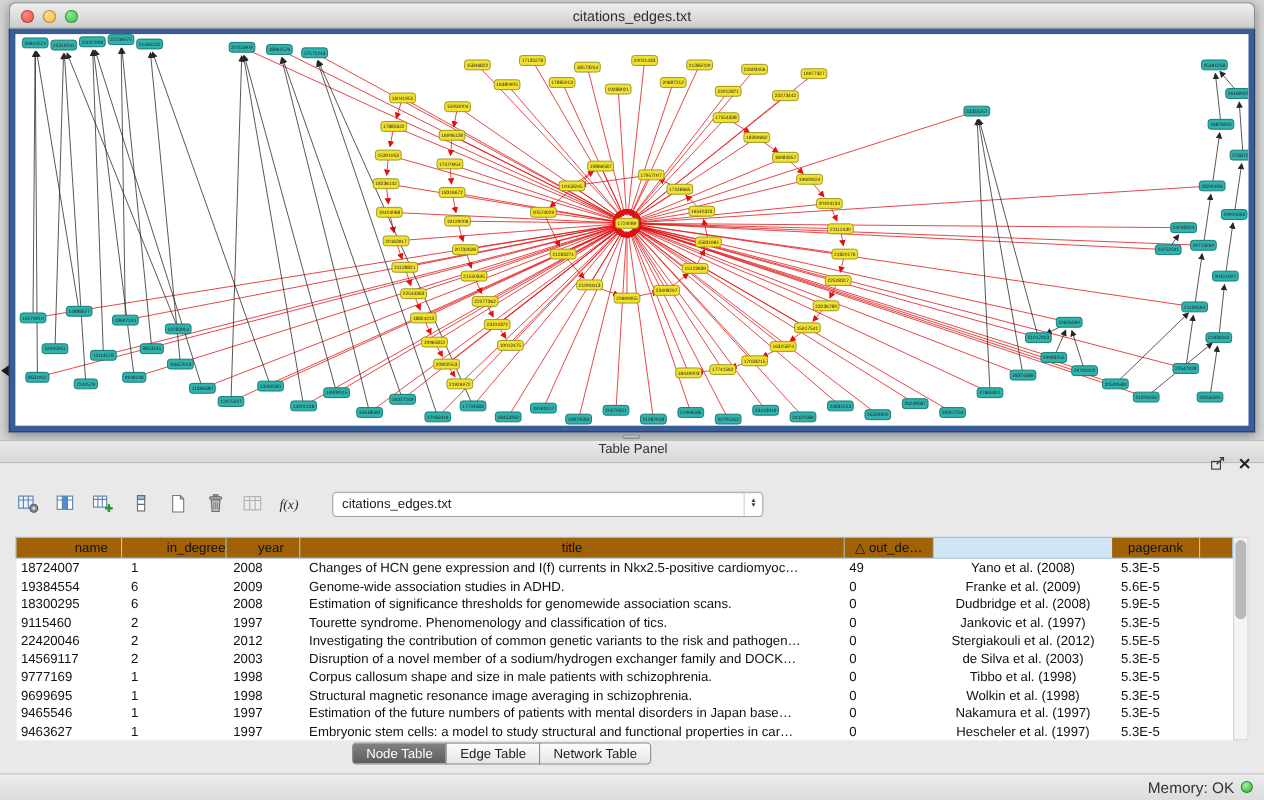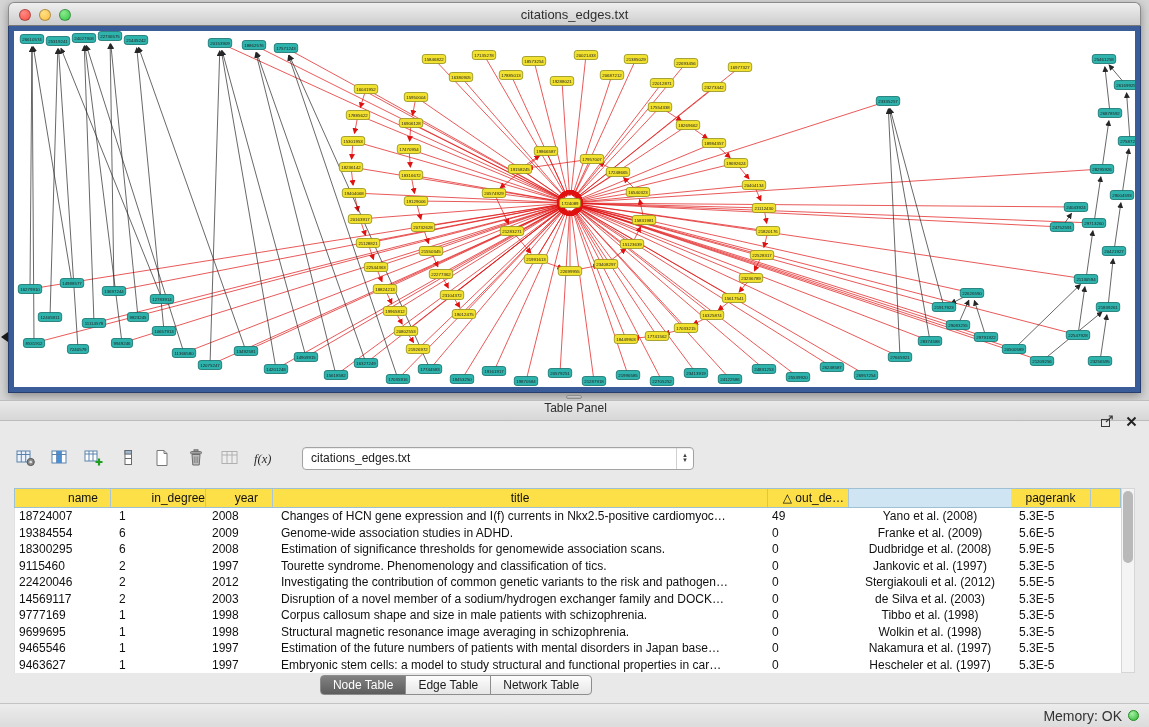--- a/index.html
+++ b/index.html
@@ -90,29 +90,29 @@
     margin-left:auto; width:17px; height:100%;
     display:flex; flex-direction:column; align-items:center; justify-content:center;
     font-size:6px; line-height:5px; color:#3f3f3f;
     border-left:1px solid #d0d0d0;
   }
 
   .table-wrap { position:absolute; left:14px; top:87px; width:1107px; }
   .thead { display:flex; height:20px; border:1px solid #9fbfd3; background:#cfe5f4; }
   .th {
     font-size:12px; line-height:18px; color:#111;
-    border-right:1px solid #a9c6d8; background:#fde047;
+    border-right:1px solid #a9c6d8; background:#a16207;
     overflow:hidden; white-space:nowrap; padding:0 4px;
   }
   .th.filler { flex:1; border-right:none; }
   .th.c0 { width:96px; text-align:right; padding-right:12px; }
   .th.c1 { width:95px; text-align:right; padding-right:0; }
   .th.c2 { width:67px; text-align:right; padding-right:14px; }
   .th.c3 { width:495px; text-align:center; }
-  .th.c4 { width:81px; text-align:right; }
+  .th.c4 { width:81px; text-align:center; }
   .th.c5 { width:162px; text-align:center;margin-top:20px; }
   .th.c6 { width:80px; text-align:center; }
   .tbody { background:#ffffff; height:165px; overflow:hidden; border-left:1px solid #e2e2e2; }
   .tr { display:flex; height:16.5px; }
   .td {
     font-size:12px; line-height:16.5px; color:#101010;
     overflow:hidden; white-space:nowrap; padding:0 4px;
   }
   .td.c0 { width:96px; }
   .td.c1 { width:95px; padding-left:8px; }

